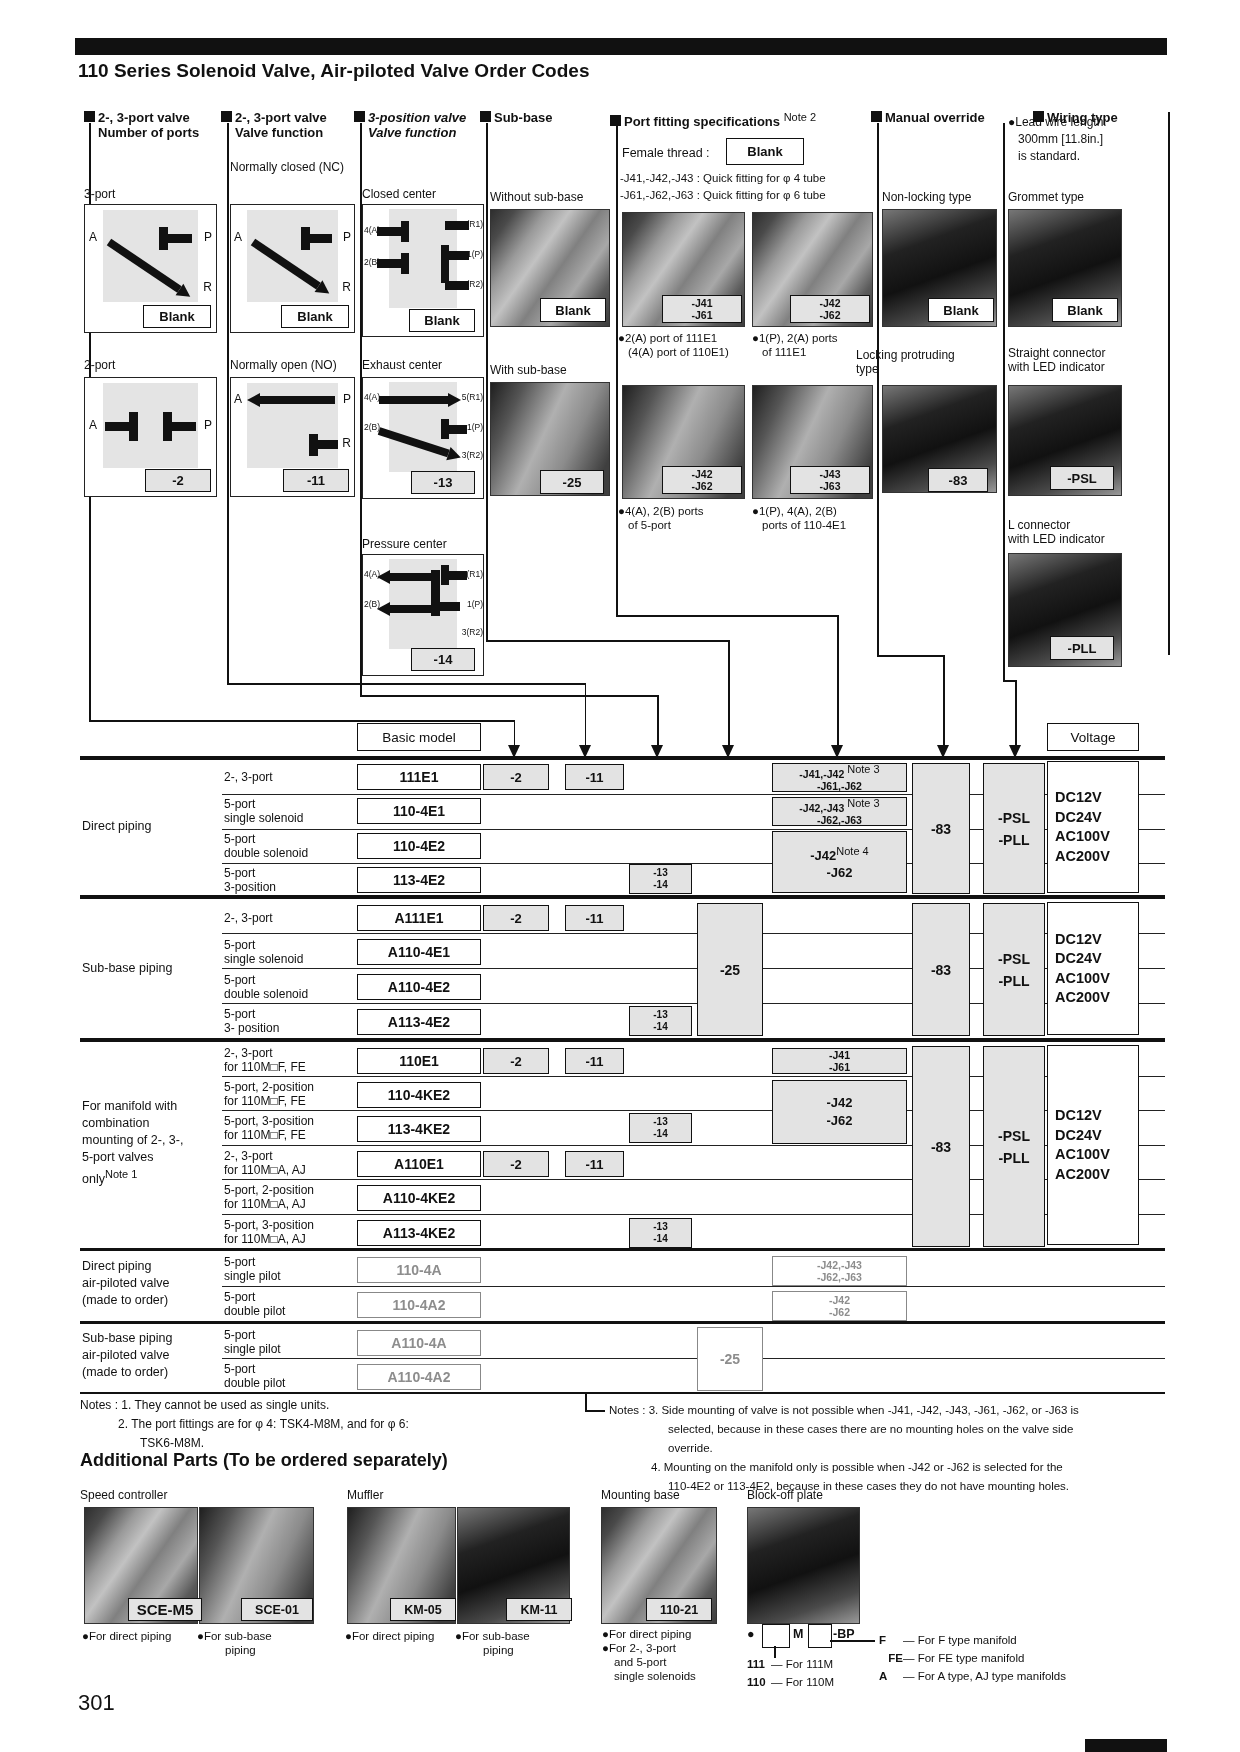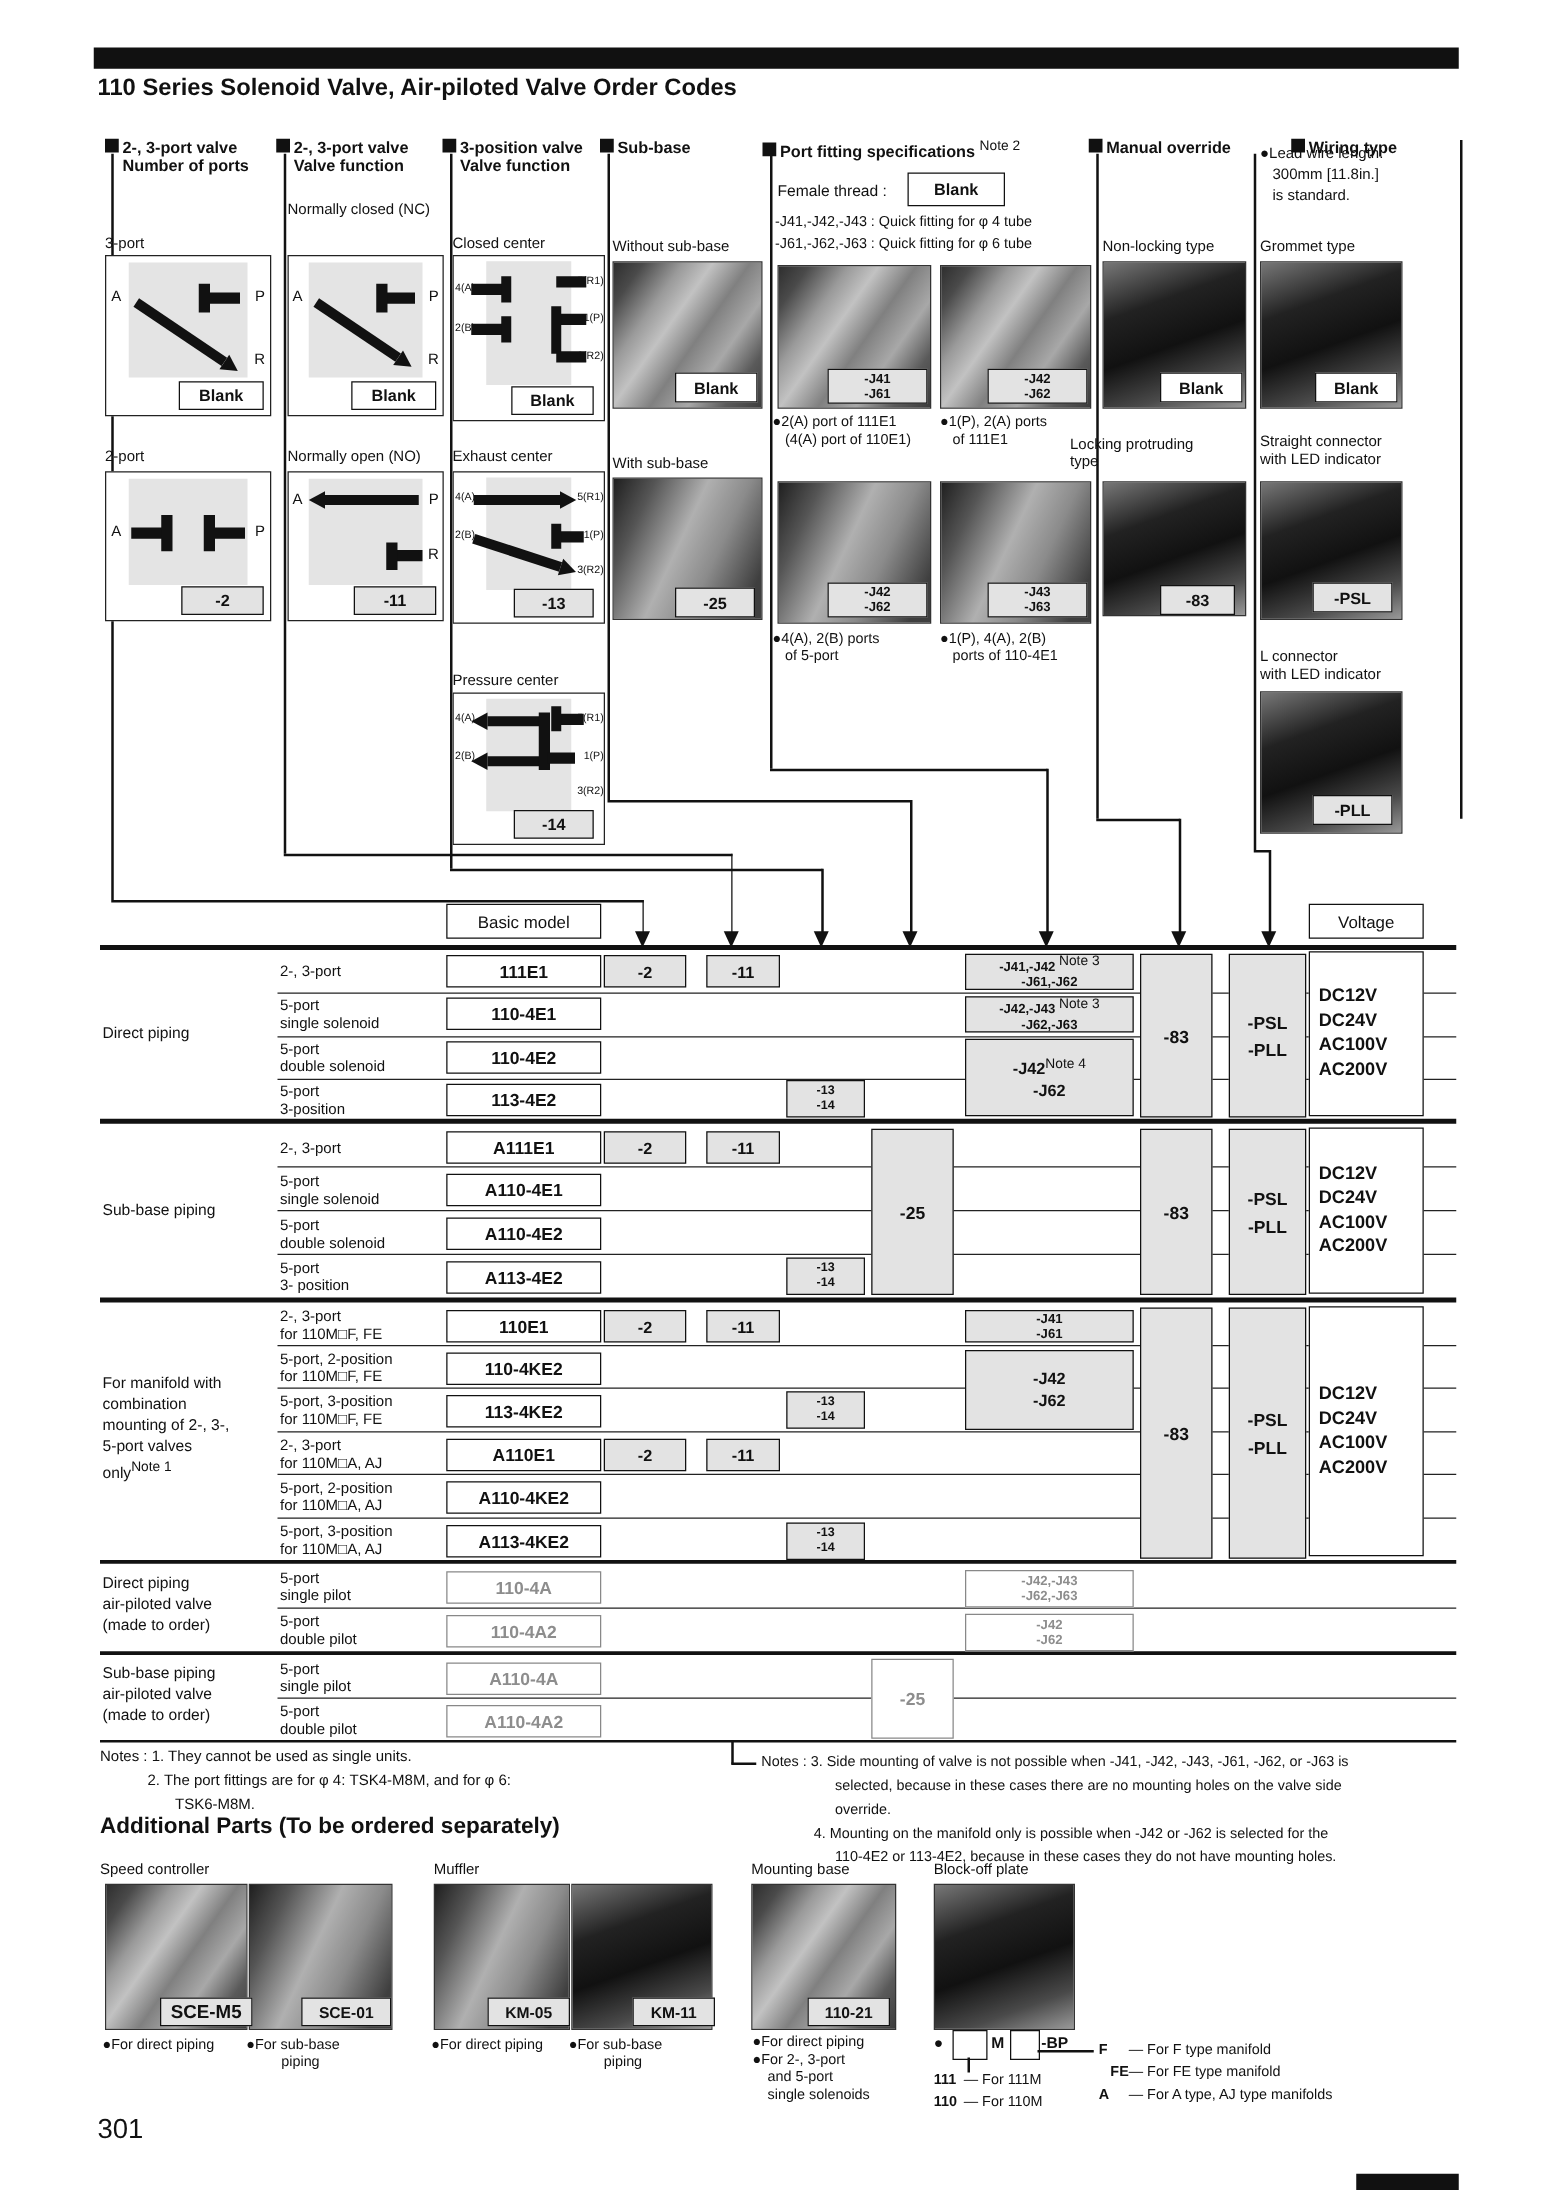--- a/index.html
+++ b/index.html
@@ -52,21 +52,21 @@
   <div class="title" style="left:78px;top:60px;">110 Series Solenoid Valve, Air-piloted Valve Order Codes</div>
 
   <div class="chead" style="left:84px;top:110px;">
     <div><span class="sq"></span><span>2-, 3-port valve</span></div>
     <div class="l2">Number of ports</div>
   </div>
   <div class="chead" style="left:221px;top:110px;">
     <div><span class="sq"></span><span>2-, 3-port valve</span></div>
     <div class="l2">Valve function</div>
   </div>
-  <div class="chead" style="left:354px;top:110px;">
+  <div class="chead" style="left:354px;top:110px;font-style:italic;">
     <div><span class="sq"></span><span>3-position valve</span></div>
     <div class="l2">Valve function</div>
   </div>
   <div class="chead" style="left:480px;top:110px;">
     <div><span class="sq"></span><span>Sub-base</span></div>
   </div>
   <div class="chead" style="left:610px;top:110px;">
     <div><span class="sq"></span><span>Port fitting specifications</span> <sup>Note 2</sup></div>
   </div>
   <div class="chead" style="left:871px;top:110px;">

